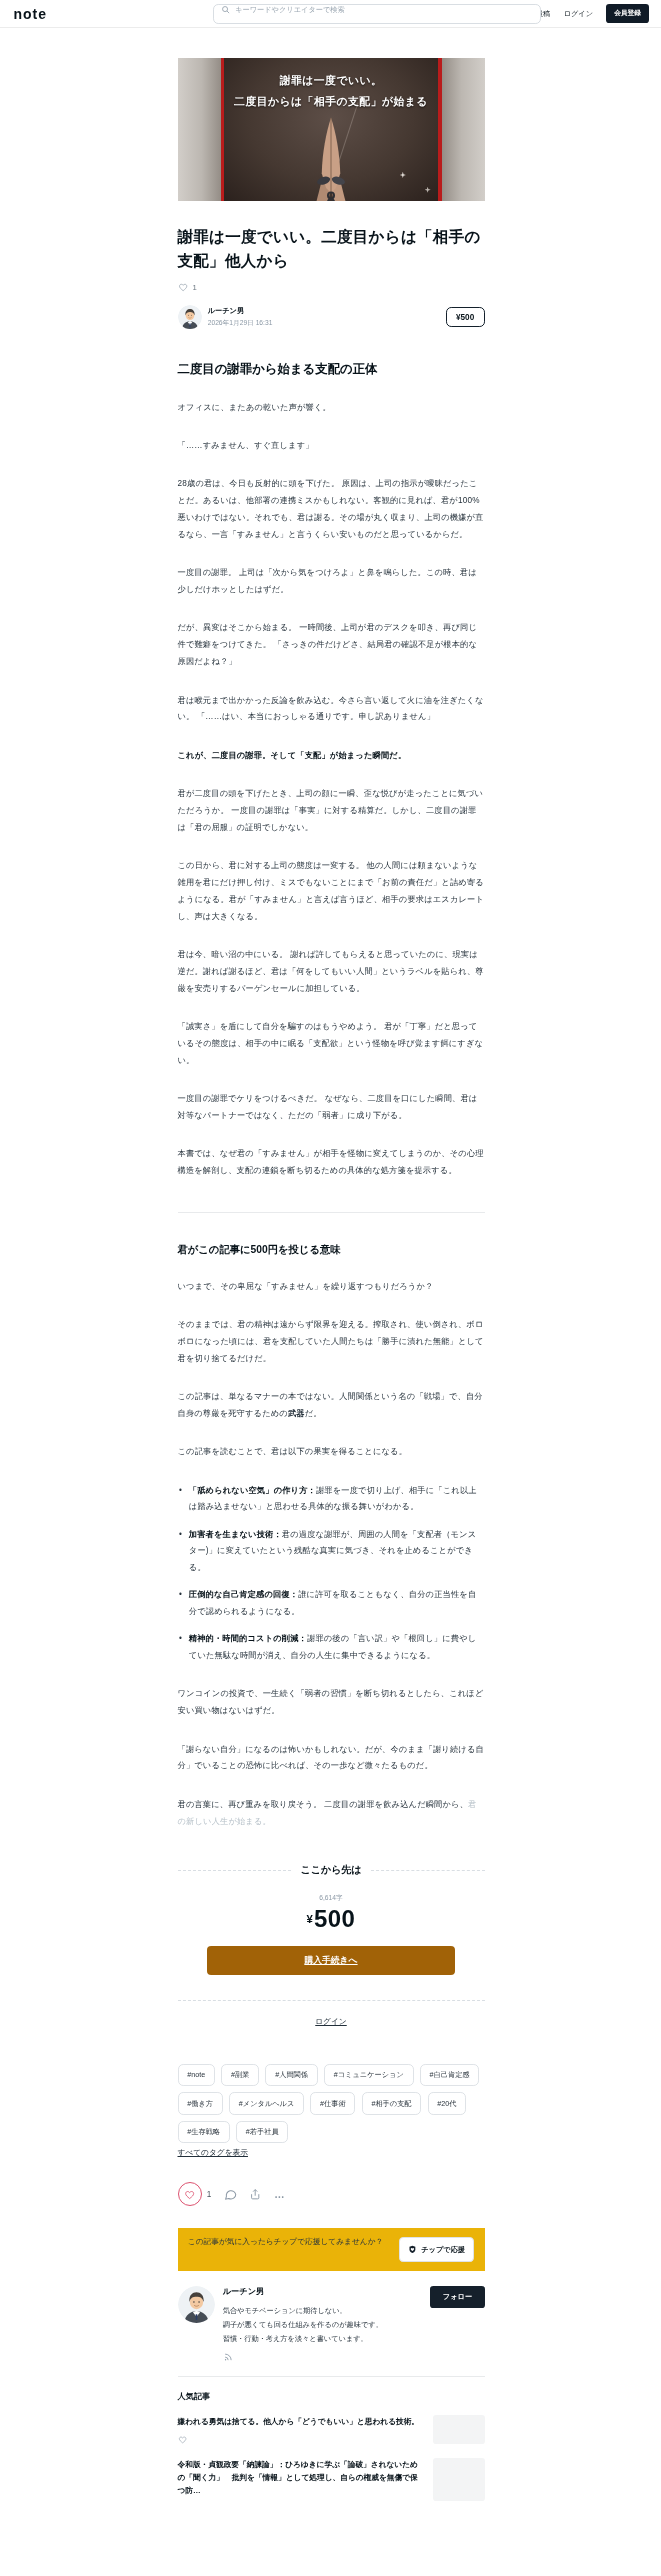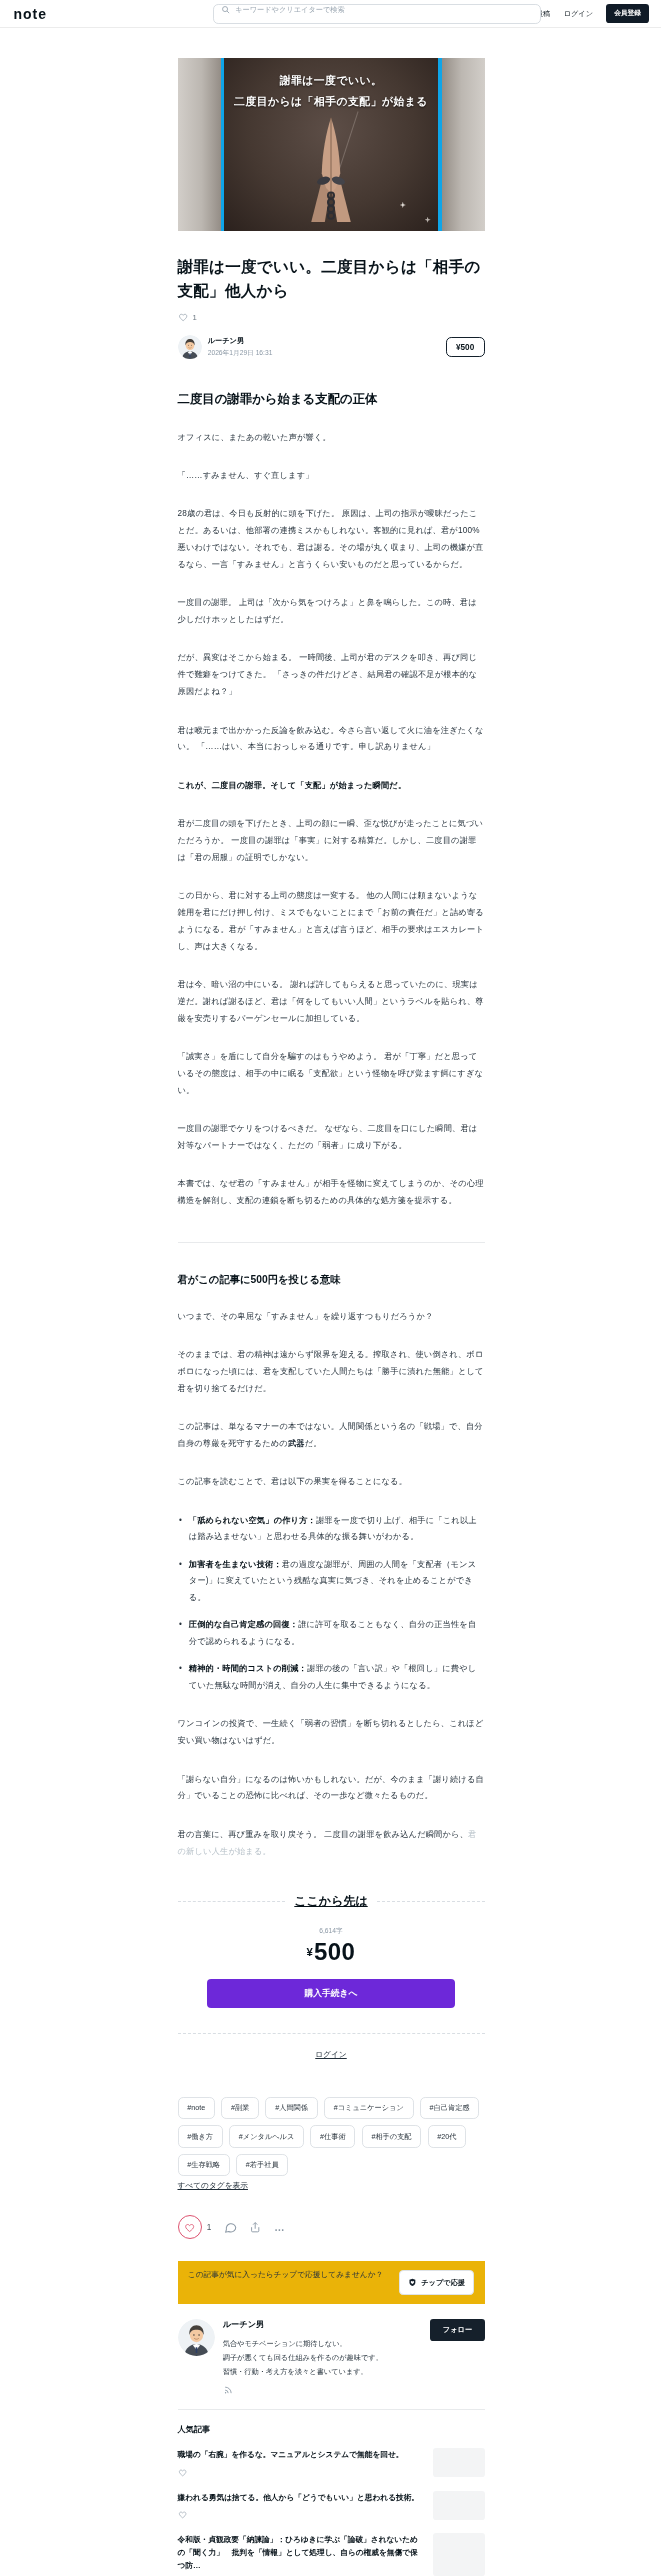--- a/index.html
+++ b/index.html
@@ -16,21 +16,21 @@
   .search svg { flex: 0 0 auto; }
   .search input { border: none; outline: none; font-size: 7.2px; width: 100%; color: #333; font-family: inherit; }
   .search input::placeholder { color: #9aa6b1; }
   .hdr-right { margin-left: auto; display: flex; align-items: center; gap: 13.4px; }
   .hdr-post { display: flex; align-items: center; gap: 3.6px; font-size: 7.2px; color: #08131a; cursor: pointer; }
   .hdr-login { font-size: 7.2px; color: #08131a; cursor: pointer; }
   .signup-btn { background: #101b27; color: #fff; font-size: 6.7px; font-weight: 700; border: none; border-radius: 3.1px; padding: 5.2px 7.7px; cursor: pointer; font-family: inherit; }
   
   .content { width: 307px; margin: 0 auto; }
   
-  .hero { margin-top: 30px; height: 173px; display: flex; background: #0ea5e9; position: relative; overflow: hidden; }
+  .hero { margin-top: 30px; height: 143px; display: flex; background: #b91c1c; position: relative; overflow: hidden; }
   .pillar { width: 43px; background: linear-gradient(90deg, #d2cec9 0%, #bcb7b1 55%, #948d86 100%); }
   .pillar.right { background: linear-gradient(270deg, #d2cec9 0%, #bcb7b1 55%, #948d86 100%); }
   .panel { flex: 1; margin: 0 3.6px; position: relative; background: radial-gradient(ellipse at 50% 42%, #5d4e47 0%, #453831 55%, #2b211d 100%); }
   .crack { position: absolute; left: 58%; top: 30%; width: 1px; height: 62px; background: rgba(230,220,210,.25); transform: rotate(18deg); }
   .hero-caption { position: absolute; top: 12.4px; left: 0; width: 100%; text-align: center; color: #fff; font-weight: 800; font-size: 10.8px; line-height: 1.95; text-shadow: 0 1px 2.1px rgba(0,0,0,.65); letter-spacing: 0.5px; }
   .hands { position: absolute; left: 50%; top: 56px; transform: translateX(-50%); }
   .spark { position: absolute; width: 6.2px; height: 6.2px; background: #ded8d2; clip-path: polygon(50% 0,62% 38%,100% 50%,62% 62%,50% 100%,38% 62%,0 50%,38% 38%); }
   .spark.s1 { right: 32px; bottom: 23px; }
   .spark.s2 { right: 7.2px; bottom: 8.2px; opacity: .8; }
   
@@ -49,27 +49,27 @@
   p.body { margin-top: 21.6px; font-size: 8.2px; line-height: 2.05; letter-spacing: 0.2px; color: #26323c; }
   p.body.bold { font-weight: 800; color: #08131a; }
   .fade { color: #b6c0c8; }
   ul.benefits { margin-top: 21.6px; list-style: none; }
   ul.benefits li { position: relative; padding-left: 11.3px; margin-top: 10.3px; font-size: 8.2px; line-height: 2.05; letter-spacing: 0.2px; }
   ul.benefits li::before { content: "•"; position: absolute; left: 1.5px; top: 0; color: #26323c; }
   ul.benefits b { font-weight: 800; color: #08131a; }
   hr.div { border: none; border-top: 0.5px solid #e8eaec; margin-top: 32px; }
   
   .paywall { margin-top: 33px; }
-  .pw-head { display: flex; align-items: center; gap: 9.3px; font-size: 12px; font-weight: 700; color: #08131a; text-decoration: underline; }
+  .pw-head { display: flex; align-items: center; gap: 9.3px; font-size: 10px; font-weight: 700; color: #08131a; }
   .pw-head::before, .pw-head::after { content: ""; flex: 1; border-top: 1px dashed #d9dee3; }
   .pw-chars { text-align: center; margin-top: 16.5px; font-size: 6.7px; color: #8b98a5; }
   .pw-price { text-align: center; margin-top: 2.1px; color: #08131a; font-weight: 800; }
   .pw-price .yen { font-size: 11.3px; vertical-align: 4.1px; margin-right: 1px; }
   .pw-price .num { font-size: 24px; letter-spacing: 0.5px; }
-  .buy-btn { display: block; width: 248px; height: 29px; margin: 13.4px auto 0; background: #6d28d9; color: #fff; font-size: 8.8px; font-weight: 700; border: none; border-radius: 4.1px; cursor: pointer; font-family: inherit; }
+  .buy-btn { display: block; width: 248px; height: 29px; margin: 13.4px auto 0; background: #a16207; color: #fff; font-size: 8.8px; font-weight: 700; border: none; border-radius: 4.1px; cursor: pointer; font-family: inherit; text-decoration: underline; }
   .pw-bottom { border-top: 1px dashed #d9dee3; margin-top: 25px; }
   .login-center { text-align: center; margin-top: 15.5px; }
   .login-center a { font-size: 7.7px; color: #222f3a; }
   
   .tags { margin-top: 37px; display: flex; flex-wrap: wrap; gap: 6.2px; }
   .tag { border: 0.5px solid #dfe3e7; border-radius: 5.2px; padding: 5.2px 8.8px; font-size: 7.2px; color: #2a343d; cursor: pointer; }
   .show-all { display: inline-block; margin-top: 5px; font-size: 7.7px; color: #222f3a; }
   
   .social { margin-top: 24px; display: flex; align-items: center; gap: 12.4px; color: #8b98a5; }
   .like-circle { width: 24px; height: 24px; border: 0.8px solid #dd5471; border-radius: 50%; display: flex; align-items: center; justify-content: center; color: #dd5471; cursor: pointer; }
@@ -322,31 +322,20 @@
           </svg>
       </div>
     </div>
     <button class="follow-btn">フォロー</button>
   </div>
 
   
   <div class="popular">
     <div class="blk-head">人気記事</div>
 
-    <div class="pop-item">
-      <div class="pop-main">
-        <div class="pop-title">職場の「右腕」を作るな。マニュアルとシステムで無能を回せ。</div>
-        <div class="pop-like">
-          <svg width="9.3" height="9.3" viewBox="0 0 24 24" fill="none" stroke="#9aa6b1" stroke-width="1.8">
-              <path d="M12 20.3C7 16.3 3.5 13.2 3.5 9.7c0-2.5 1.9-4.4 4.3-4.4 1.7 0 3.2.9 4.2 2.4 1-1.5 2.5-2.4 4.2-2.4 2.4 0 4.3 1.9 4.3 4.4 0 3.5-3.5 6.6-8.5 10.6z"></path>
-            </svg>
-        </div>
-      </div>
-      <div class="pop-thumb"></div>
-    </div>
 
     <div class="pop-item">
       <div class="pop-main">
         <div class="pop-title">嫌われる勇気は捨てる。他人から「どうでもいい」と思われる技術。</div>
         <div class="pop-like">
           <svg width="9.3" height="9.3" viewBox="0 0 24 24" fill="none" stroke="#9aa6b1" stroke-width="1.8">
               <path d="M12 20.3C7 16.3 3.5 13.2 3.5 9.7c0-2.5 1.9-4.4 4.3-4.4 1.7 0 3.2.9 4.2 2.4 1-1.5 2.5-2.4 4.2-2.4 2.4 0 4.3 1.9 4.3 4.4 0 3.5-3.5 6.6-8.5 10.6z"></path>
             </svg>
         </div>
       </div>

